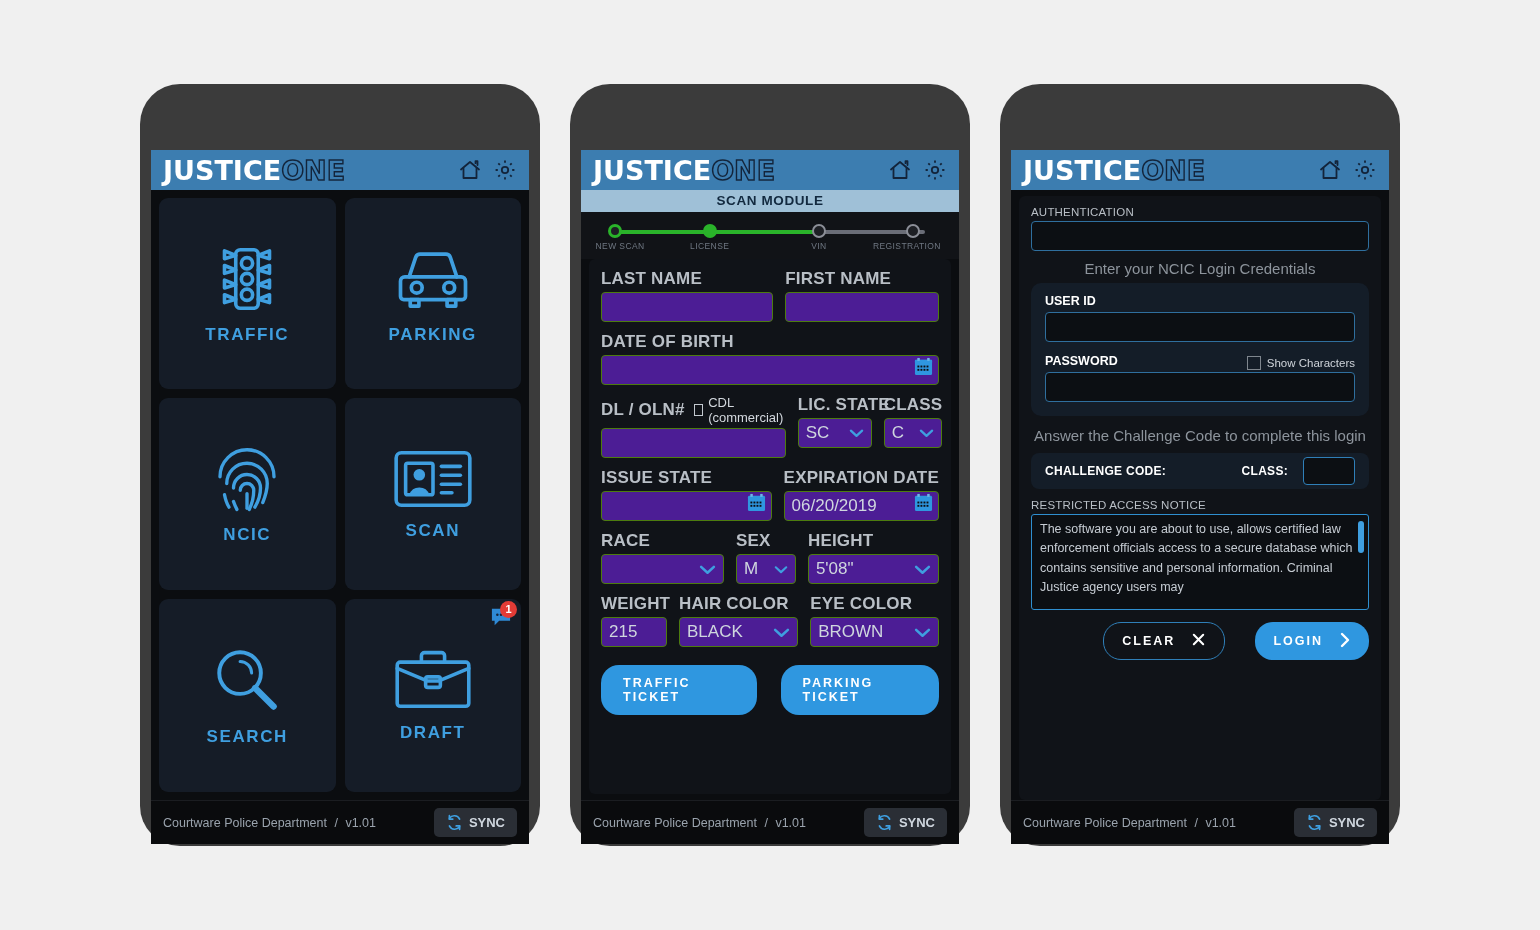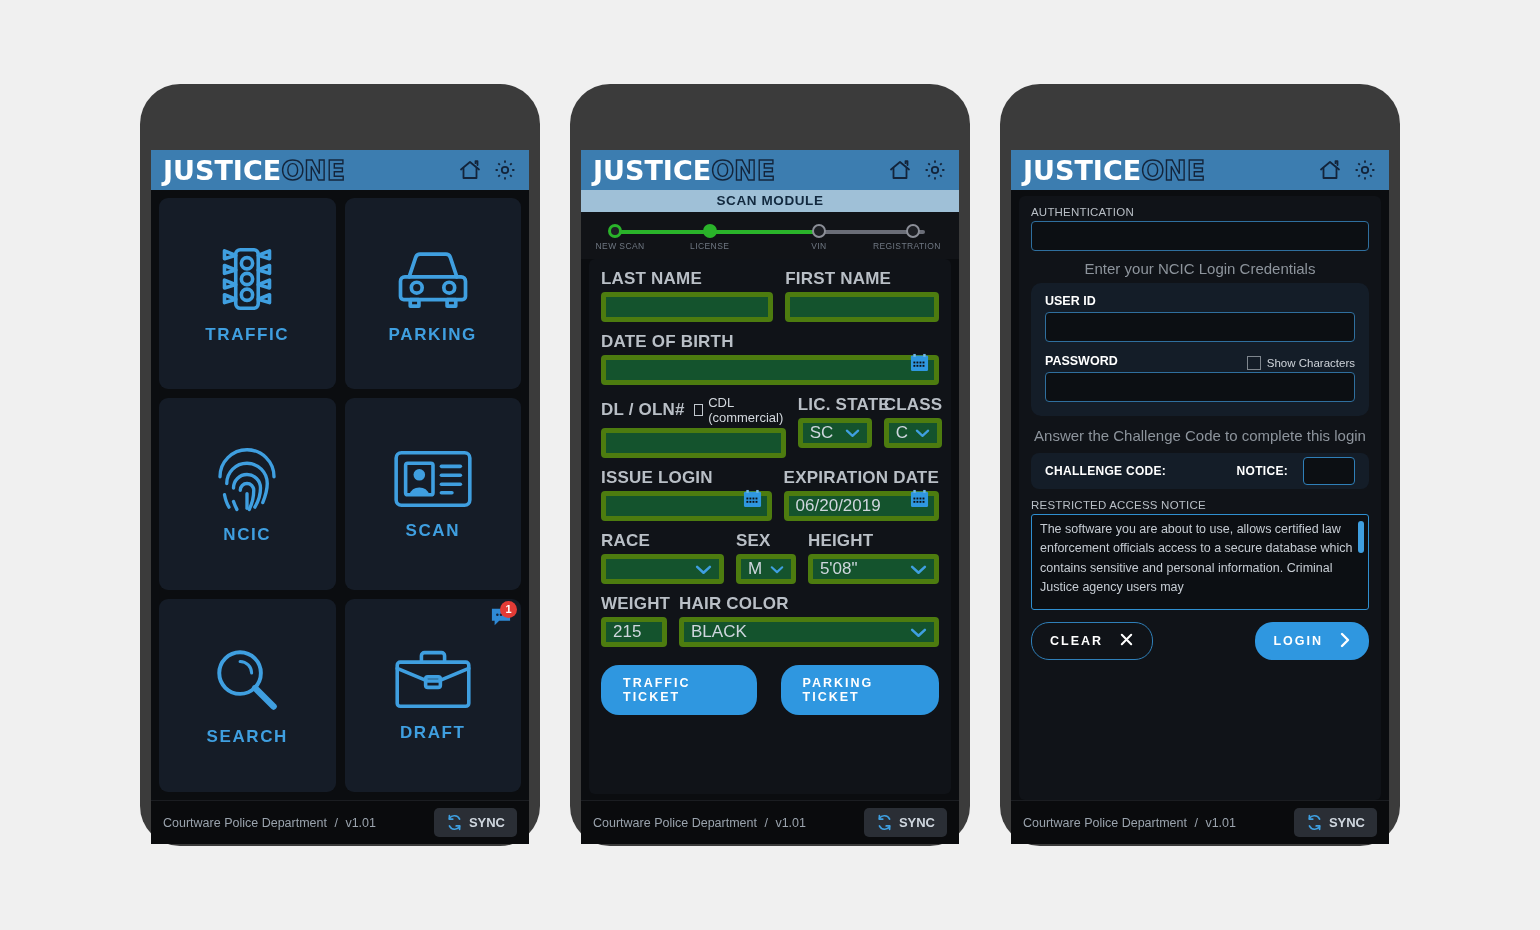--- a/index.html
+++ b/index.html
@@ -143,22 +143,22 @@
     padding: 10px 12px;
     overflow: hidden;
   }
   .frow { display: flex; gap: 12px; margin-bottom: 10px; }
   .fcol { display: flex; flex-direction: column; }
   .flabel {
     color: #b9bfc6; font-size: 17px; font-weight: 600;
     letter-spacing: .2px; margin-bottom: 3px; white-space: nowrap;
   }
   .fin {
-    height: 30px; border: 5px solid #4d7c0f; border-radius: 4px;
-    background: #14532d; color: #cfd6de;
+    height: 30px; border: 1px solid #4d7c0f; border-radius: 4px;
+    background: #4c1d95; color: #cfd6de;
     display: flex; align-items: center; padding: 0 7px;
     font-size: 17px; position: relative;
   }
   .fin.sel { justify-content: space-between; }
   .fin .chev { color: #3f9fe0; display:flex; }
   .cal { position: absolute; right: 5px; bottom: 3px; }
   .cbwrap { display: flex; align-items: center; gap: 5px; }
   .cbox { width: 12px; height: 12px; border: 1.6px solid #c3c9d0; background: transparent; }
   .cbtext { color: #d2d7dd; font-size: 13px; }
 
@@ -187,21 +187,21 @@
   }
   .cclabel { color: #fff; font-weight: 700; font-size: 12px; letter-spacing: .3px; }
   .ansbox { width: 52px; height: 28px; border: 1px solid #2f7fb8; border-radius: 4px; background:#0c0f13; }
   .noticewrap { margin-top: 10px; }
   .notice {
     border: 1px solid #2f8fd0; border-radius: 3px; background: #0c0f13;
     height: 96px; padding: 5px 8px; color: #c6ccd3; font-size: 12.5px;
     line-height: 1.55; overflow: hidden; position: relative;
   }
   .nscroll { position: absolute; right: 4px; top: 6px; width: 6px; height: 32px; background: #3f9fe0; border-radius: 3px; }
-  .actions { display: flex; justify-content: space-between; gap: 14px; margin-top: 12px; }
+  .actions { display: flex; justify-content: flex-end; gap: 30px; margin-top: 12px; }
   .btn-outline {
     border: 1px solid #2f7fb8; color: #fff; border-radius: 18px;
     padding: 9px 18px; font-weight: 700; letter-spacing: 2px; font-size: 12.5px;
     display: flex; align-items: center; gap: 16px; background: transparent;
   }
   .btn-solid {
     background: #2f97e0; color: #fff; border-radius: 18px;
     padding: 9px 18px; font-weight: 700; letter-spacing: 2px; font-size: 12.5px;
     display: flex; align-items: center; gap: 16px;
   }
@@ -480,21 +480,21 @@
                       <svg width="15" height="10" viewBox="0 0 16 10" fill="none" stroke="#3f9fe0" stroke-width="2.4" stroke-linecap="round" stroke-linejoin="round">
                         <path d="M2 2.5 8 8 14 2.5"></path>
                       </svg>
                     </span>
                 </div>
               </div>
             </div>
 
             <div class="frow">
               <div class="fcol" style="flex:1.12;">
-                <span class="flabel">ISSUE LOGIN</span>
+                <span class="flabel">ISSUE STATE</span>
                 <div class="fin">
                   <span></span>
                   <span class="cal">
                     <svg width="19" height="19" viewBox="0 0 20 20">
                         <rect x="1" y="3" width="18" height="16" rx="1.5" fill="#2f97e0"></rect>
                         <rect x="3.5" y="1" width="2.6" height="3" fill="#6fb7e8"></rect>
                         <rect x="13.9" y="1" width="2.6" height="3" fill="#6fb7e8"></rect>
                         <g fill="#0c0f13">
                           <rect x="3.6" y="9" width="2" height="2"></rect>
                           <rect x="6.8" y="9" width="2" height="2"></rect>
@@ -579,20 +579,31 @@
                 <span class="flabel">HAIR COLOR</span>
                 <div class="fin sel">
                   <span>BLACK</span>
                   <span class="chev">
                       <svg width="17" height="11" viewBox="0 0 16 10" fill="none" stroke="#3f9fe0" stroke-width="2.4" stroke-linecap="round" stroke-linejoin="round">
                         <path d="M2 2.5 8 8 14 2.5"></path>
                       </svg>
                     </span>
                 </div>
               </div>
+              <div class="fcol" style="flex:1.08;">
+                <span class="flabel">EYE COLOR</span>
+                <div class="fin sel">
+                  <span>BROWN</span>
+                  <span class="chev">
+                      <svg width="17" height="11" viewBox="0 0 16 10" fill="none" stroke="#3f9fe0" stroke-width="2.4" stroke-linecap="round" stroke-linejoin="round">
+                        <path d="M2 2.5 8 8 14 2.5"></path>
+                      </svg>
+                    </span>
+                </div>
+              </div>
             </div>
 
             <div class="ticketrow">
               <div class="pill">TRAFFIC TICKET</div>
               <div class="pill">PARKING TICKET</div>
             </div>
 
           </div>
         </div>
       </div>
@@ -667,21 +678,21 @@
                 </div>
               </div>
               <div class="nin"></div>
             </div>
 
             <div class="hint" style="margin:11px 0 4px;">Answer the Challenge Code to complete this login</div>
 
             <div class="challengebox">
               <span class="cclabel">CHALLENGE CODE:</span>
               <span class="cclabel" style="flex:1;"></span>
-              <span class="cclabel">NOTICE:</span>
+              <span class="cclabel">CLASS:</span>
               <span class="ansbox"></span>
             </div>
 
             <div class="noticewrap">
               <div class="nlabel">RESTRICTED ACCESS NOTICE</div>
               <div class="notice">
                 <span>The software you are about to use, allows certified law enforcement officials access to a secure database which contains sensitive and personal information.  Criminal Justice agency users may</span>
                 <span class="nscroll"></span>
               </div>
             </div>

